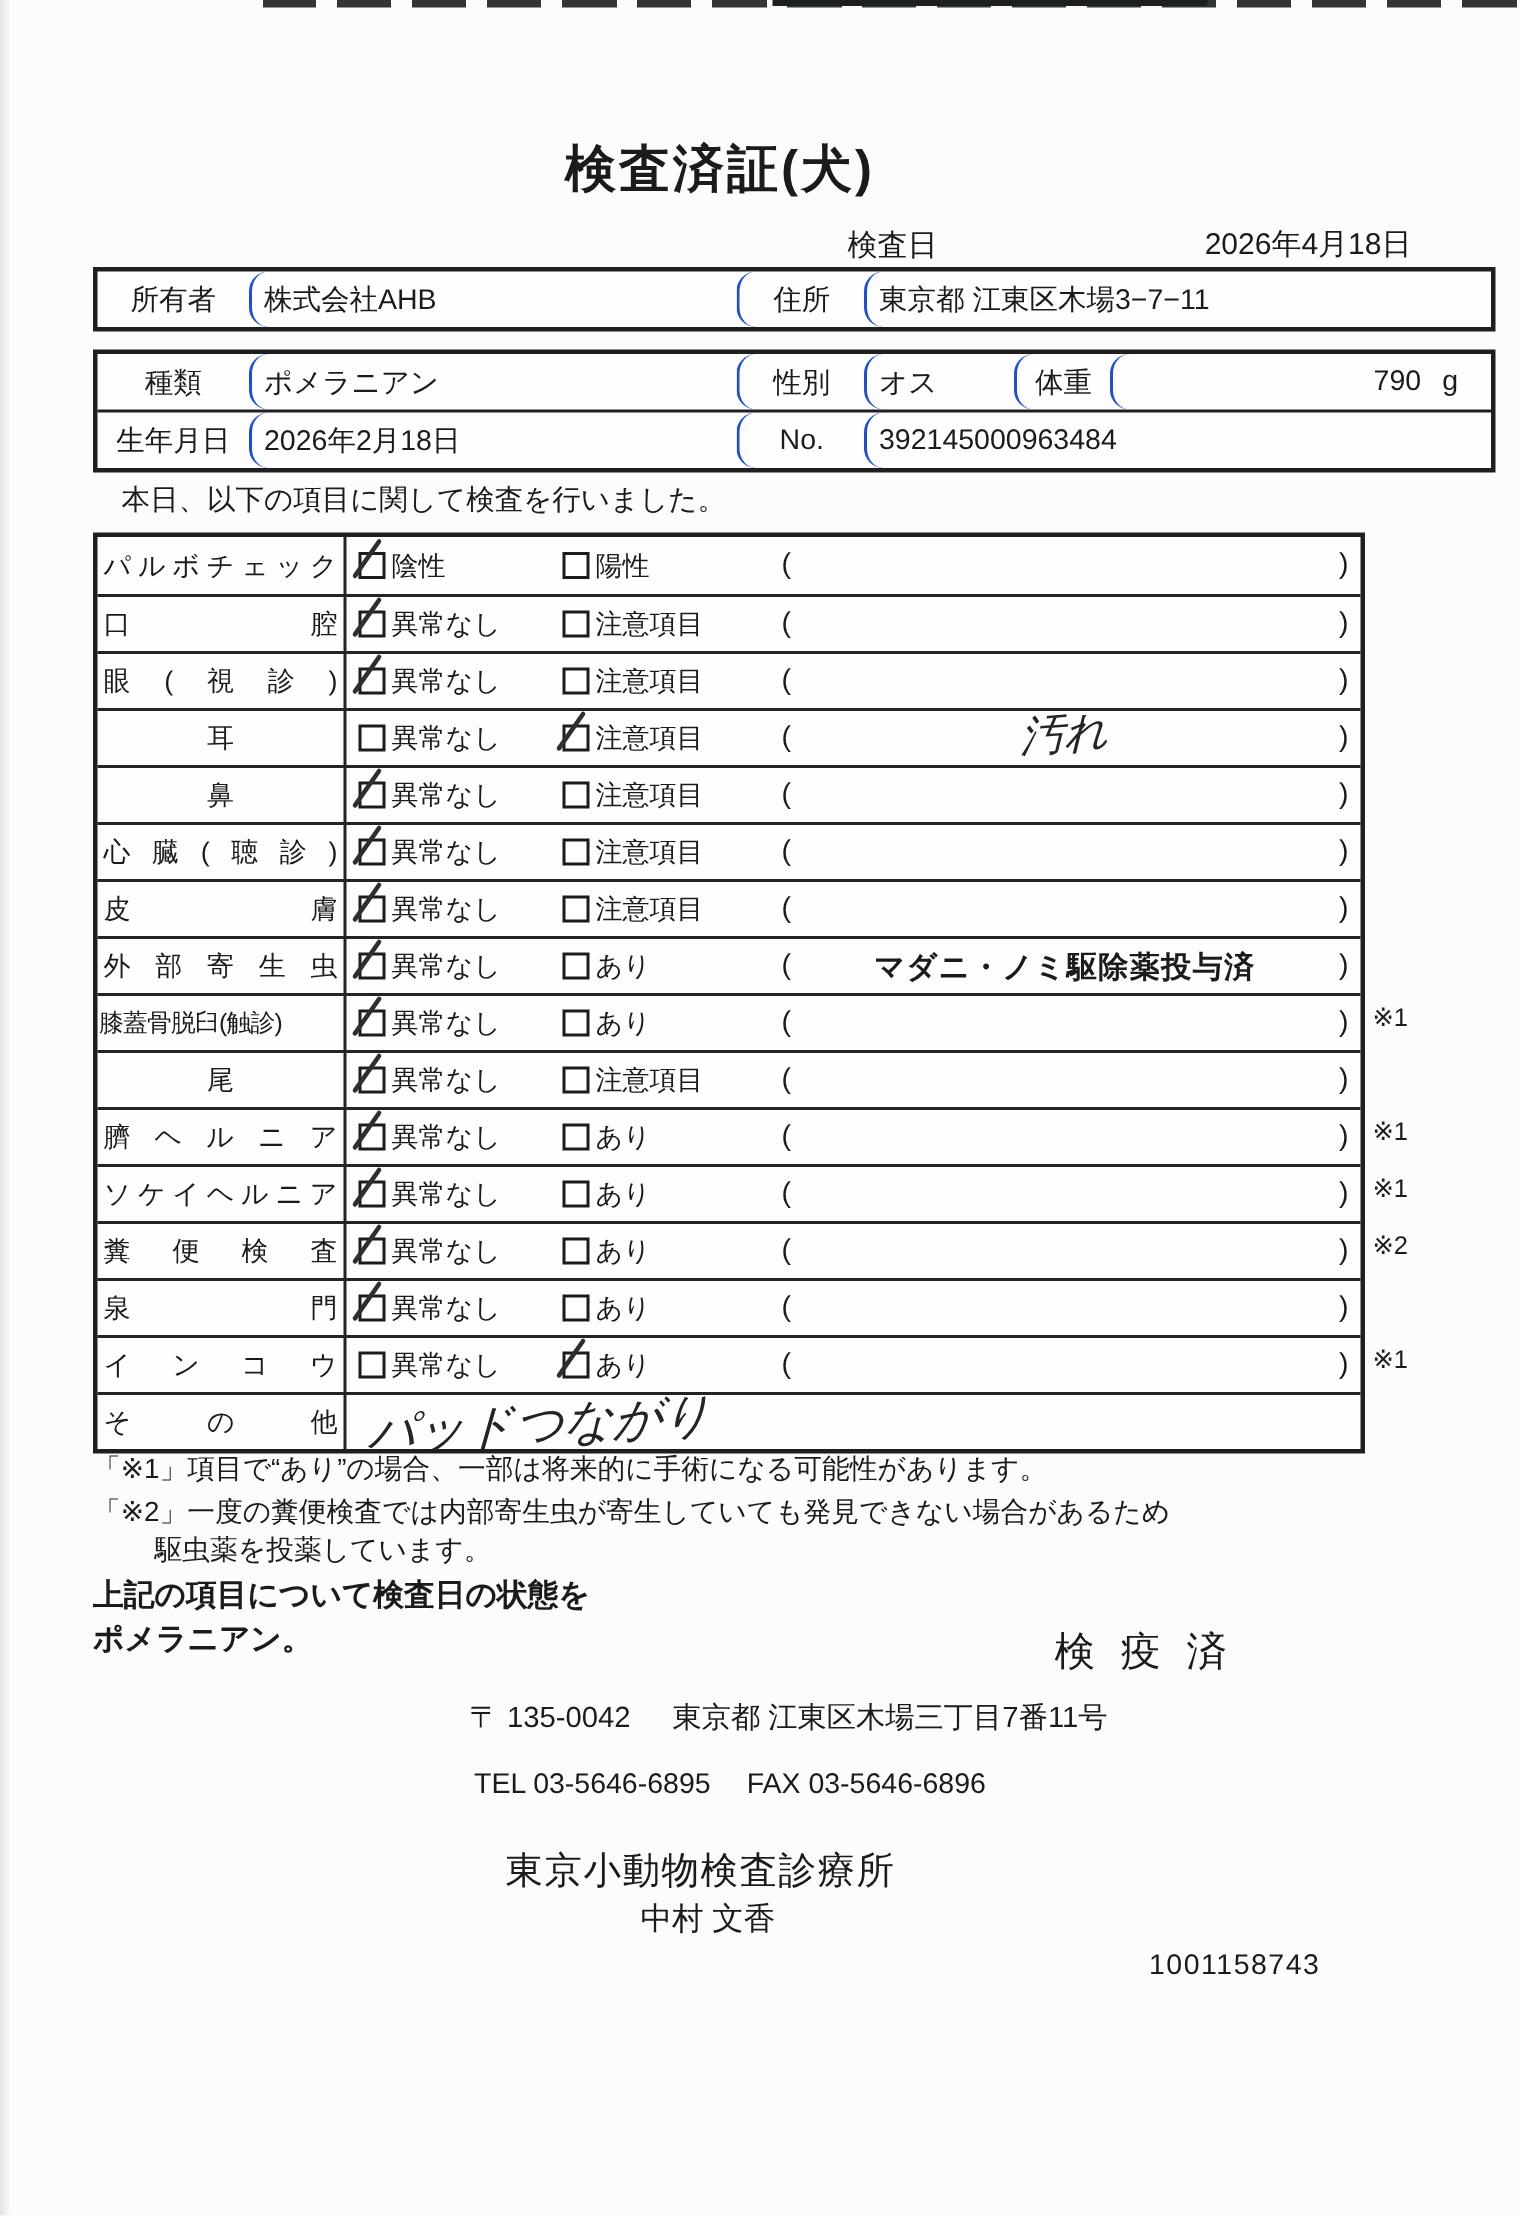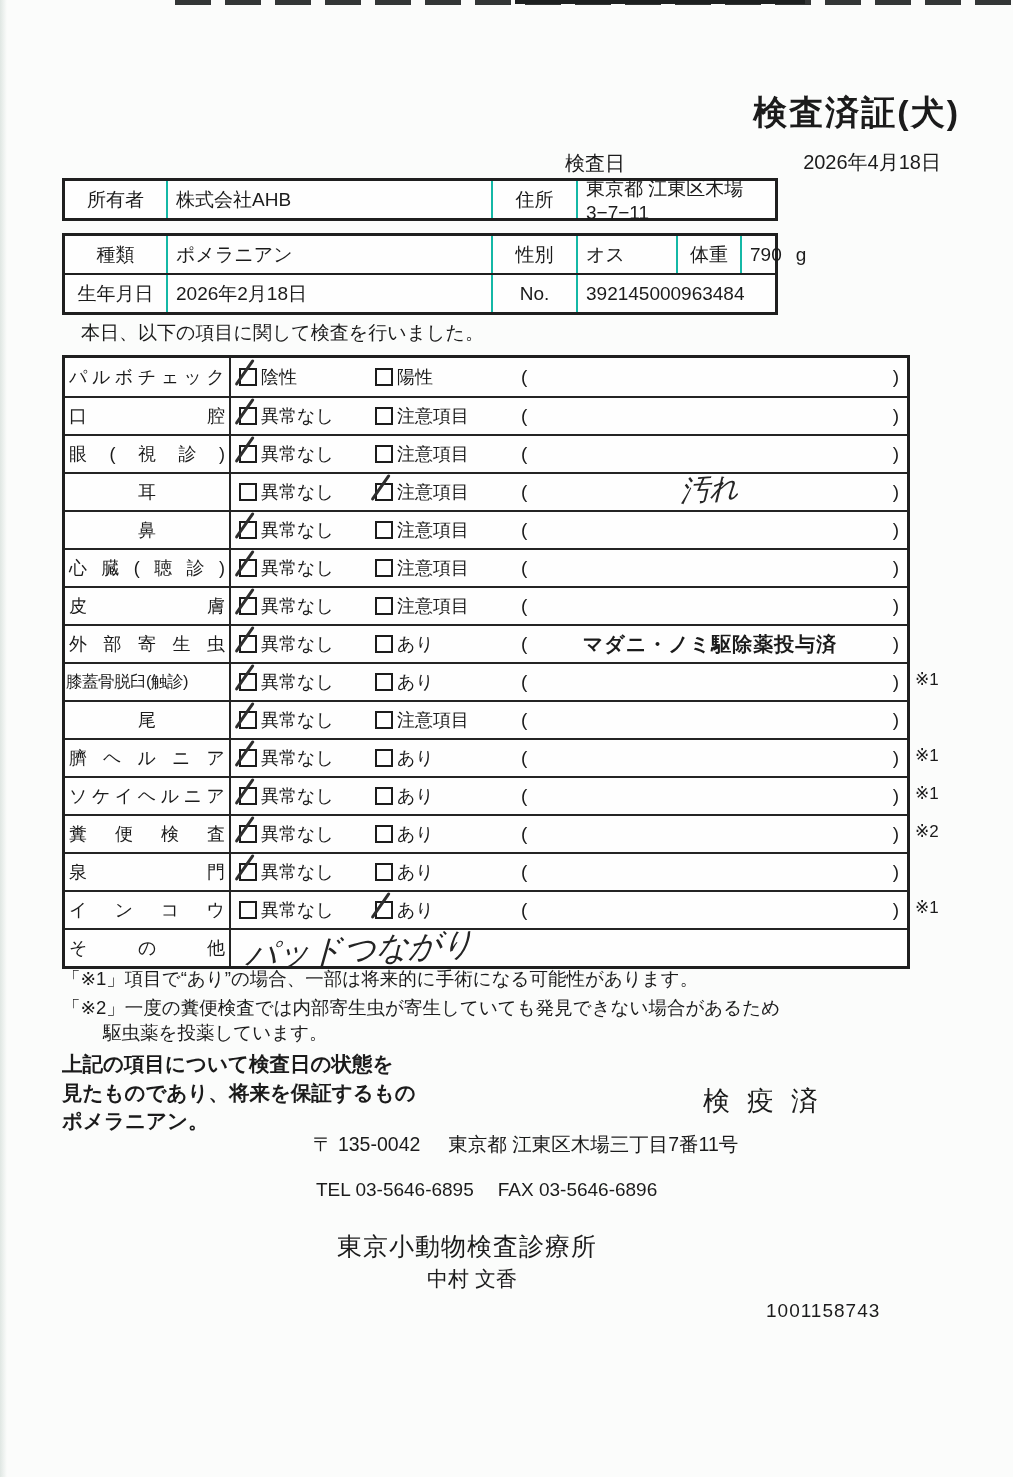--- a/index.html
+++ b/index.html
@@ -13,33 +13,33 @@
   
   .scan-top{
     top:0;left:175px;right:0;height:5px;
     background:repeating-linear-gradient(90deg,#1d2020 0 36px,rgba(0,0,0,0) 36px 50px);
     opacity:.9;
   }
   .scan-top-solid{top:0;left:515px;width:290px;height:4px;background:#1d2020;}
   .scan-left{top:0;left:0;width:7px;height:100%;background:linear-gradient(90deg,rgba(190,205,198,.45),rgba(190,205,198,0));}
 
   .doc-title{
-    top:90px;left:0;width:960px;text-align:right;
+    top:90px;left:0;width:960px;text-align:center;
     font-size:34px;font-weight:700;letter-spacing:2px;
   }
   .insp-date-label{top:150px;left:565px;font-size:20px;}
   .insp-date-value{top:149px;left:789px;width:152px;text-align:right;font-size:20px;}
 
   
-  .htable{left:62px;width:716px;border:3px solid #1f1f1f;box-sizing:border-box;background:#fefefe;}
+  .htable{left:62px;width:935px;border:3px solid #1f1f1f;box-sizing:border-box;background:#fefefe;}
   .htable .hrow{display:flex;box-sizing:border-box;}
   .htable .hrow + .hrow{border-top:2px solid #1f1f1f;}
   .hcell{box-sizing:border-box;display:flex;align-items:center;font-size:19px;padding:0 8px;height:37px;}
   .hcell.lab{justify-content:center;padding:0 4px;}
-  .hcell.bdr{border-left:2px solid #14b8a6;}
+  .hcell.bdr{border-left:2px solid #1d4ed8;border-radius:13px;}
   .owner-table{top:178px;}
   .info-table{top:233px;}
   .w-label{width:101px;flex:none;}
   .w-val1{width:325px;flex:none;}
   .w-label2{width:85px;flex:none;}
   .w-sex{width:100px;flex:none;}
   .w-wlabel{width:64px;flex:none;}
   .w-rest{flex:1;}
   .weight-cell{justify-content:flex-end;gap:14px;padding-right:22px;}
 
@@ -508,21 +508,20 @@
     <div class="note">※1</div>
     <div class="note"></div>
   </div>
 
 <div class="abs footnote1">「※1」項目で“あり”の場合、一部は将来的に手術になる可能性があります。</div>
 <div class="abs footnote2a">「※2」一度の糞便検査では内部寄生虫が寄生していても発見できない場合があるため</div>
 <div class="abs footnote2b">駆虫薬を投薬しています。</div>
 
 <div class="abs disclaimer">
   <div>上記の項目について検査日の状態を</div>
-  <div>見たものであり、将来を保証するもの</div>
   <div>ポメラニアン。</div>
 </div>
 
 <div class="abs stamp">検疫済</div>
 
 <div class="abs postal-line">
   <span>〒 135-0042</span>
   <span>東京都 江東区木場三丁目7番11号</span>
 </div>
 <div class="abs tel-line">

